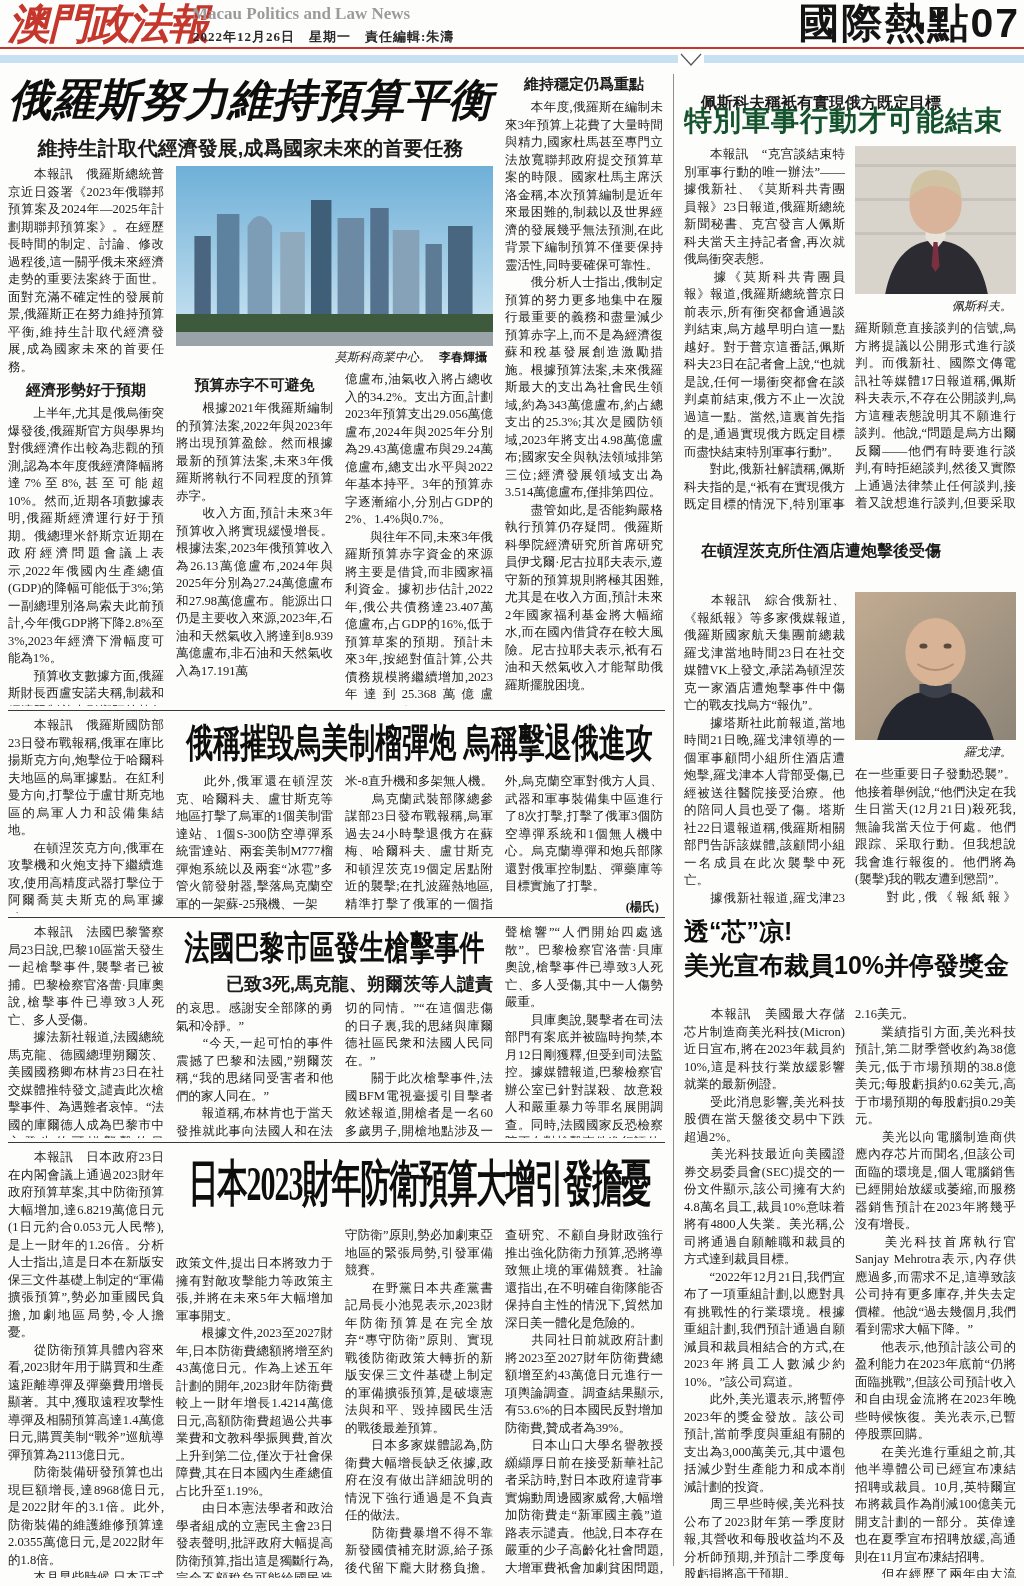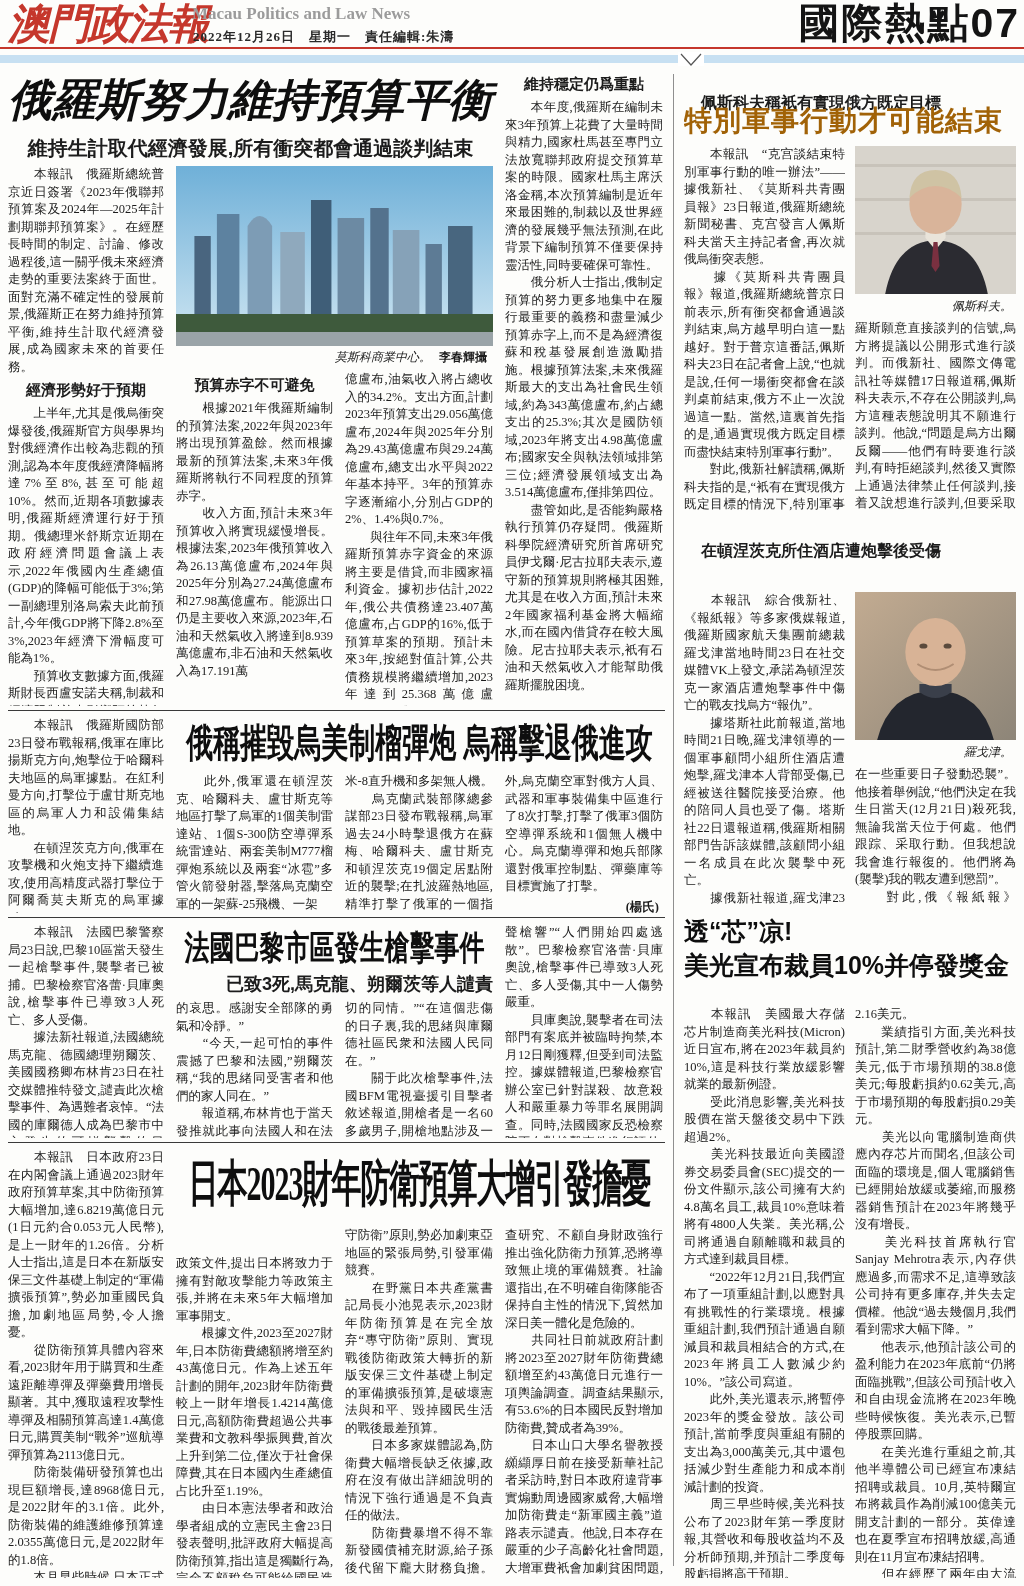--- a/index.html
+++ b/index.html
@@ -74,21 +74,21 @@
   .d-c2{grid-column:2;grid-row:2;margin-top:28px;} .d-c3{grid-column:3;grid-row:2;} .d-c4{grid-column:4;grid-row:2;}
   
   .r-art{position:absolute;left:0;width:332px;overflow:hidden;display:grid;
          grid-template-columns:161px 161px;column-gap:10px;}
   .art-e{top:4px;height:440px;grid-template-rows:26px 46px 152px 22px 1fr;}
   .art-f{top:452px;height:384px;grid-template-rows:26px 44px 152px 22px 1fr;}
   .art-g{top:844px;height:664px;grid-template-rows:92px 1fr;}
   .kicker{grid-column:1/3;grid-row:1;font-family:"Liberation Sans",sans-serif;font-weight:700;
           font-size:16px;line-height:24px;margin:17px;}
   .r-head{grid-column:1/3;grid-row:2;font-family:"Liberation Serif",serif;font-weight:700;
-          font-size:28px;line-height:42px;margin:0;letter-spacing:1px;color:#a16207;}
+          font-size:28px;line-height:42px;margin:0;letter-spacing:1px;color:#14532d;}
   .e-c1{grid-column:1;grid-row:3/6;} .e-photo{grid-column:2;grid-row:3;}
   .e-cap{grid-column:2;grid-row:4;font-size:12px;text-align:right;font-style:italic;padding-right:4px;}
   .e-c2{grid-column:2;grid-row:5;}
   .r-art svg{display:block;width:100%;height:148px;}
   .g-head{grid-column:1/3;grid-row:1;font-family:"Liberation Sans",sans-serif;font-weight:800;
           font-size:25px;line-height:34px;margin:0;color:#0e0e0e;}
   .g-c1{grid-column:1;grid-row:2;} .g-c2{grid-column:2;grid-row:2;}
 </style>
 </head>
 <body>
@@ -106,21 +106,21 @@
   <div class="notch">
     <svg width="22" height="13" viewBox="0 0 22 13">
         <path d="M1 1 L11 12 L21 1" fill="#ffffff" stroke="#555" stroke-width="1.2"></path>
       </svg>
   </div>
 
   <div class="left-sec">
 
     <section class="art art-a">
       <h1 class="a-head">俄羅斯努力維持預算平衡</h1>
-      <div class="a-sub">維持生計取代經濟發展,所有衝突都會通過談判結束</div>
+      <div class="a-sub">維持生計取代經濟發展,成爲國家未來的首要任務</div>
 
       <div class="a-photo">
         <svg viewBox="0 0 310 180" preserveAspectRatio="none">
           <defs>
             <linearGradient id="sky" x1="0" y1="0" x2="0" y2="1">
               <stop offset="0" stop-color="#6fb0d8"></stop>
                 <stop offset="1" stop-color="#cfe6f2"></stop>
             </linearGradient>
           </defs>
           <rect width="310" height="180" fill="url(#sky)"></rect>

